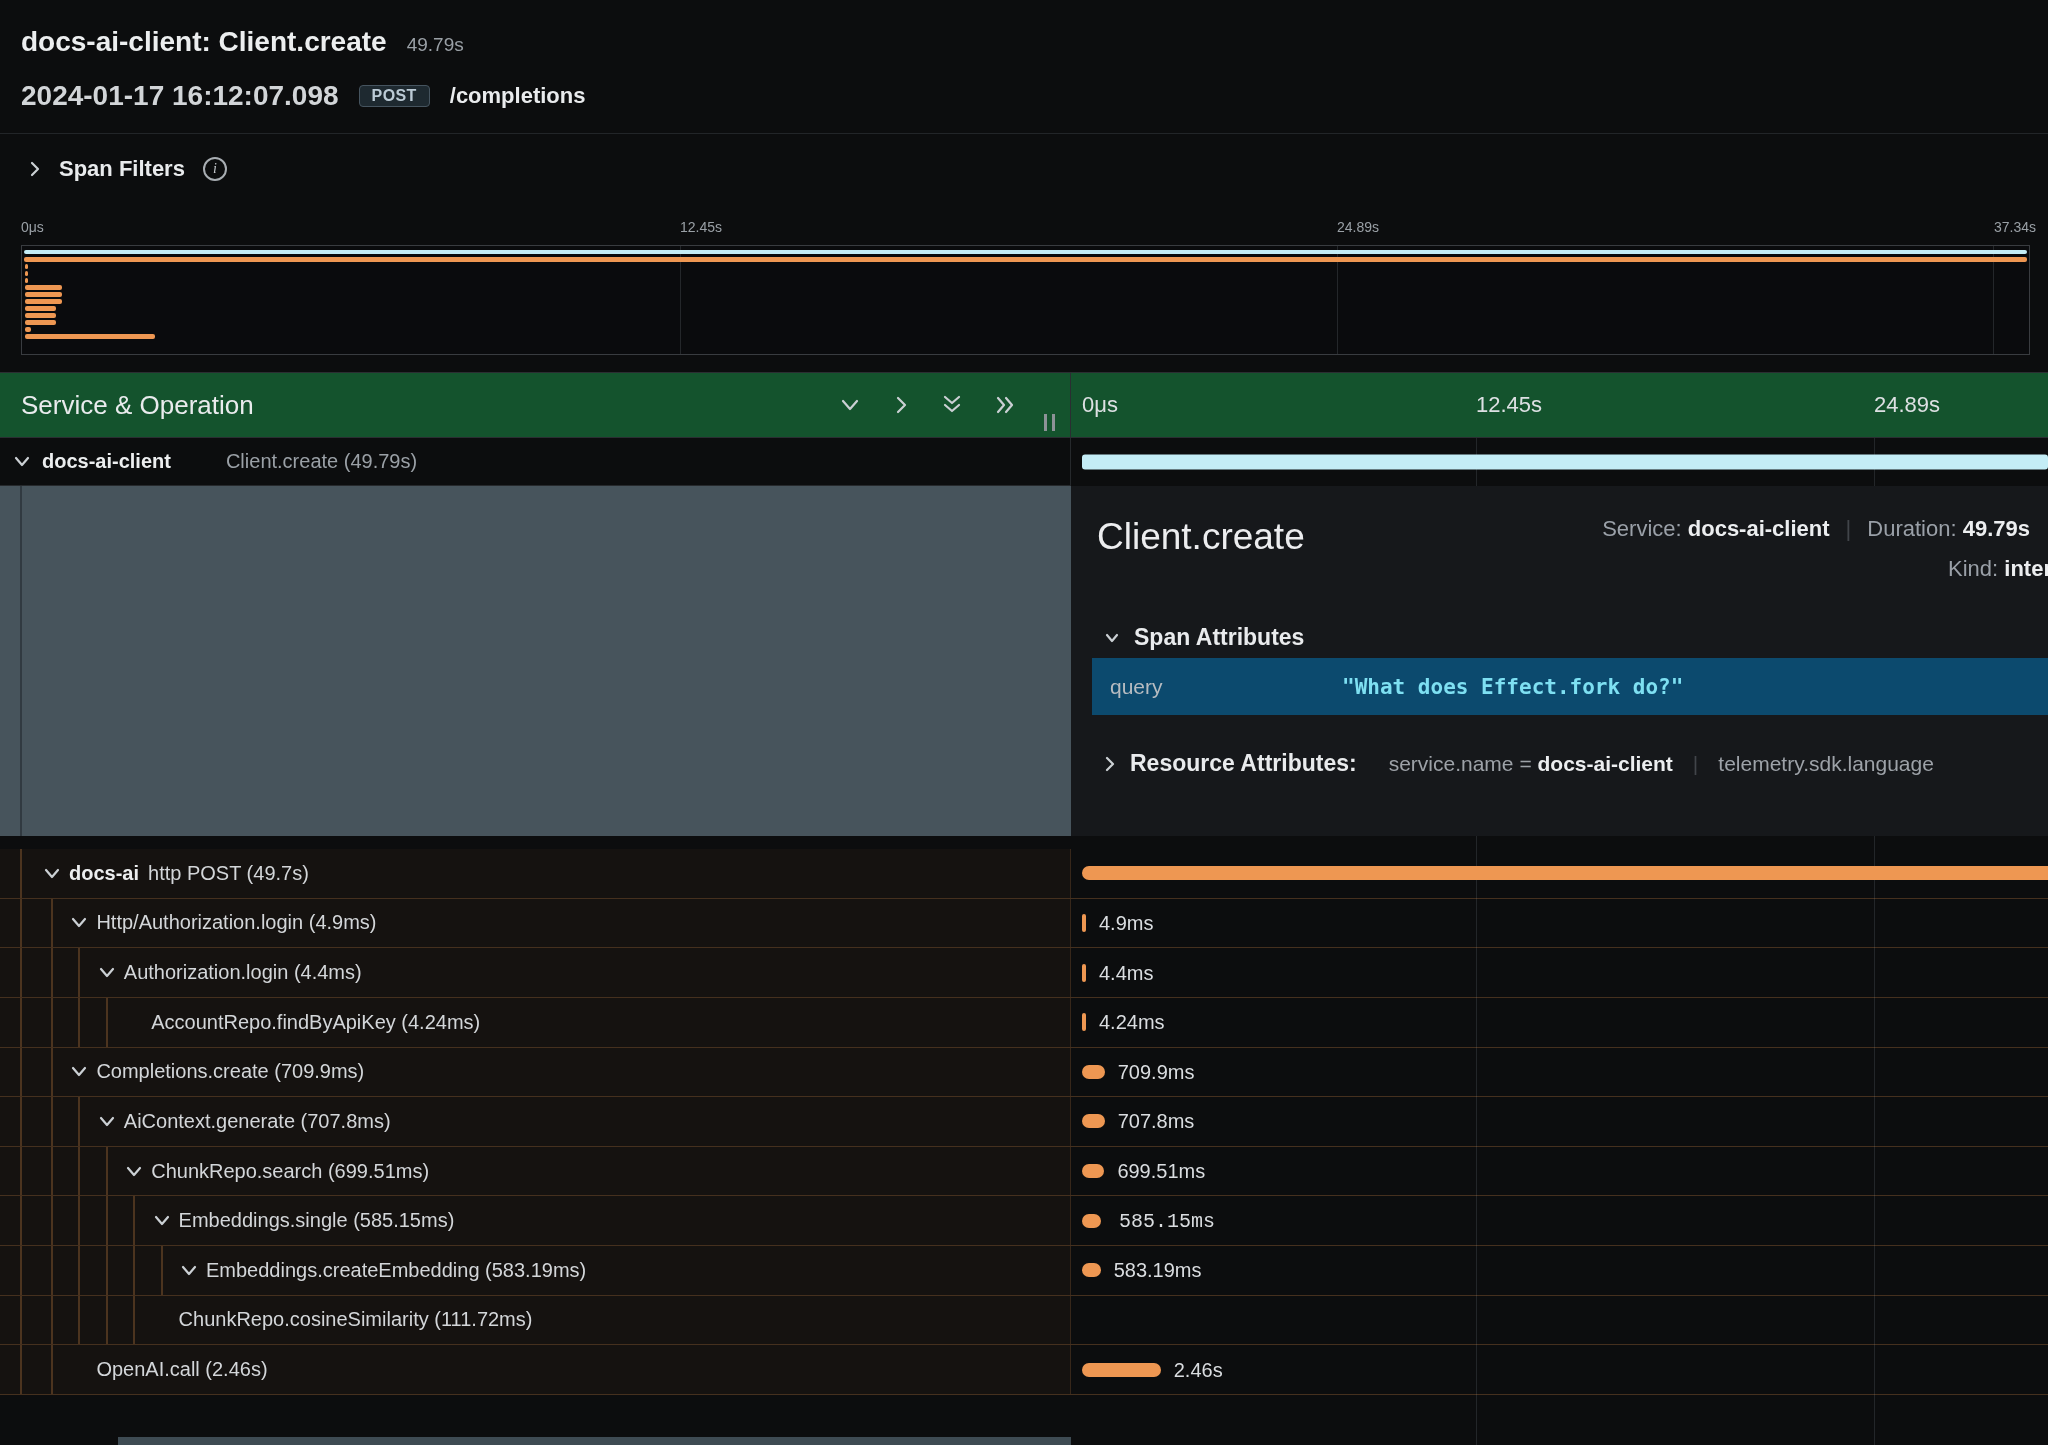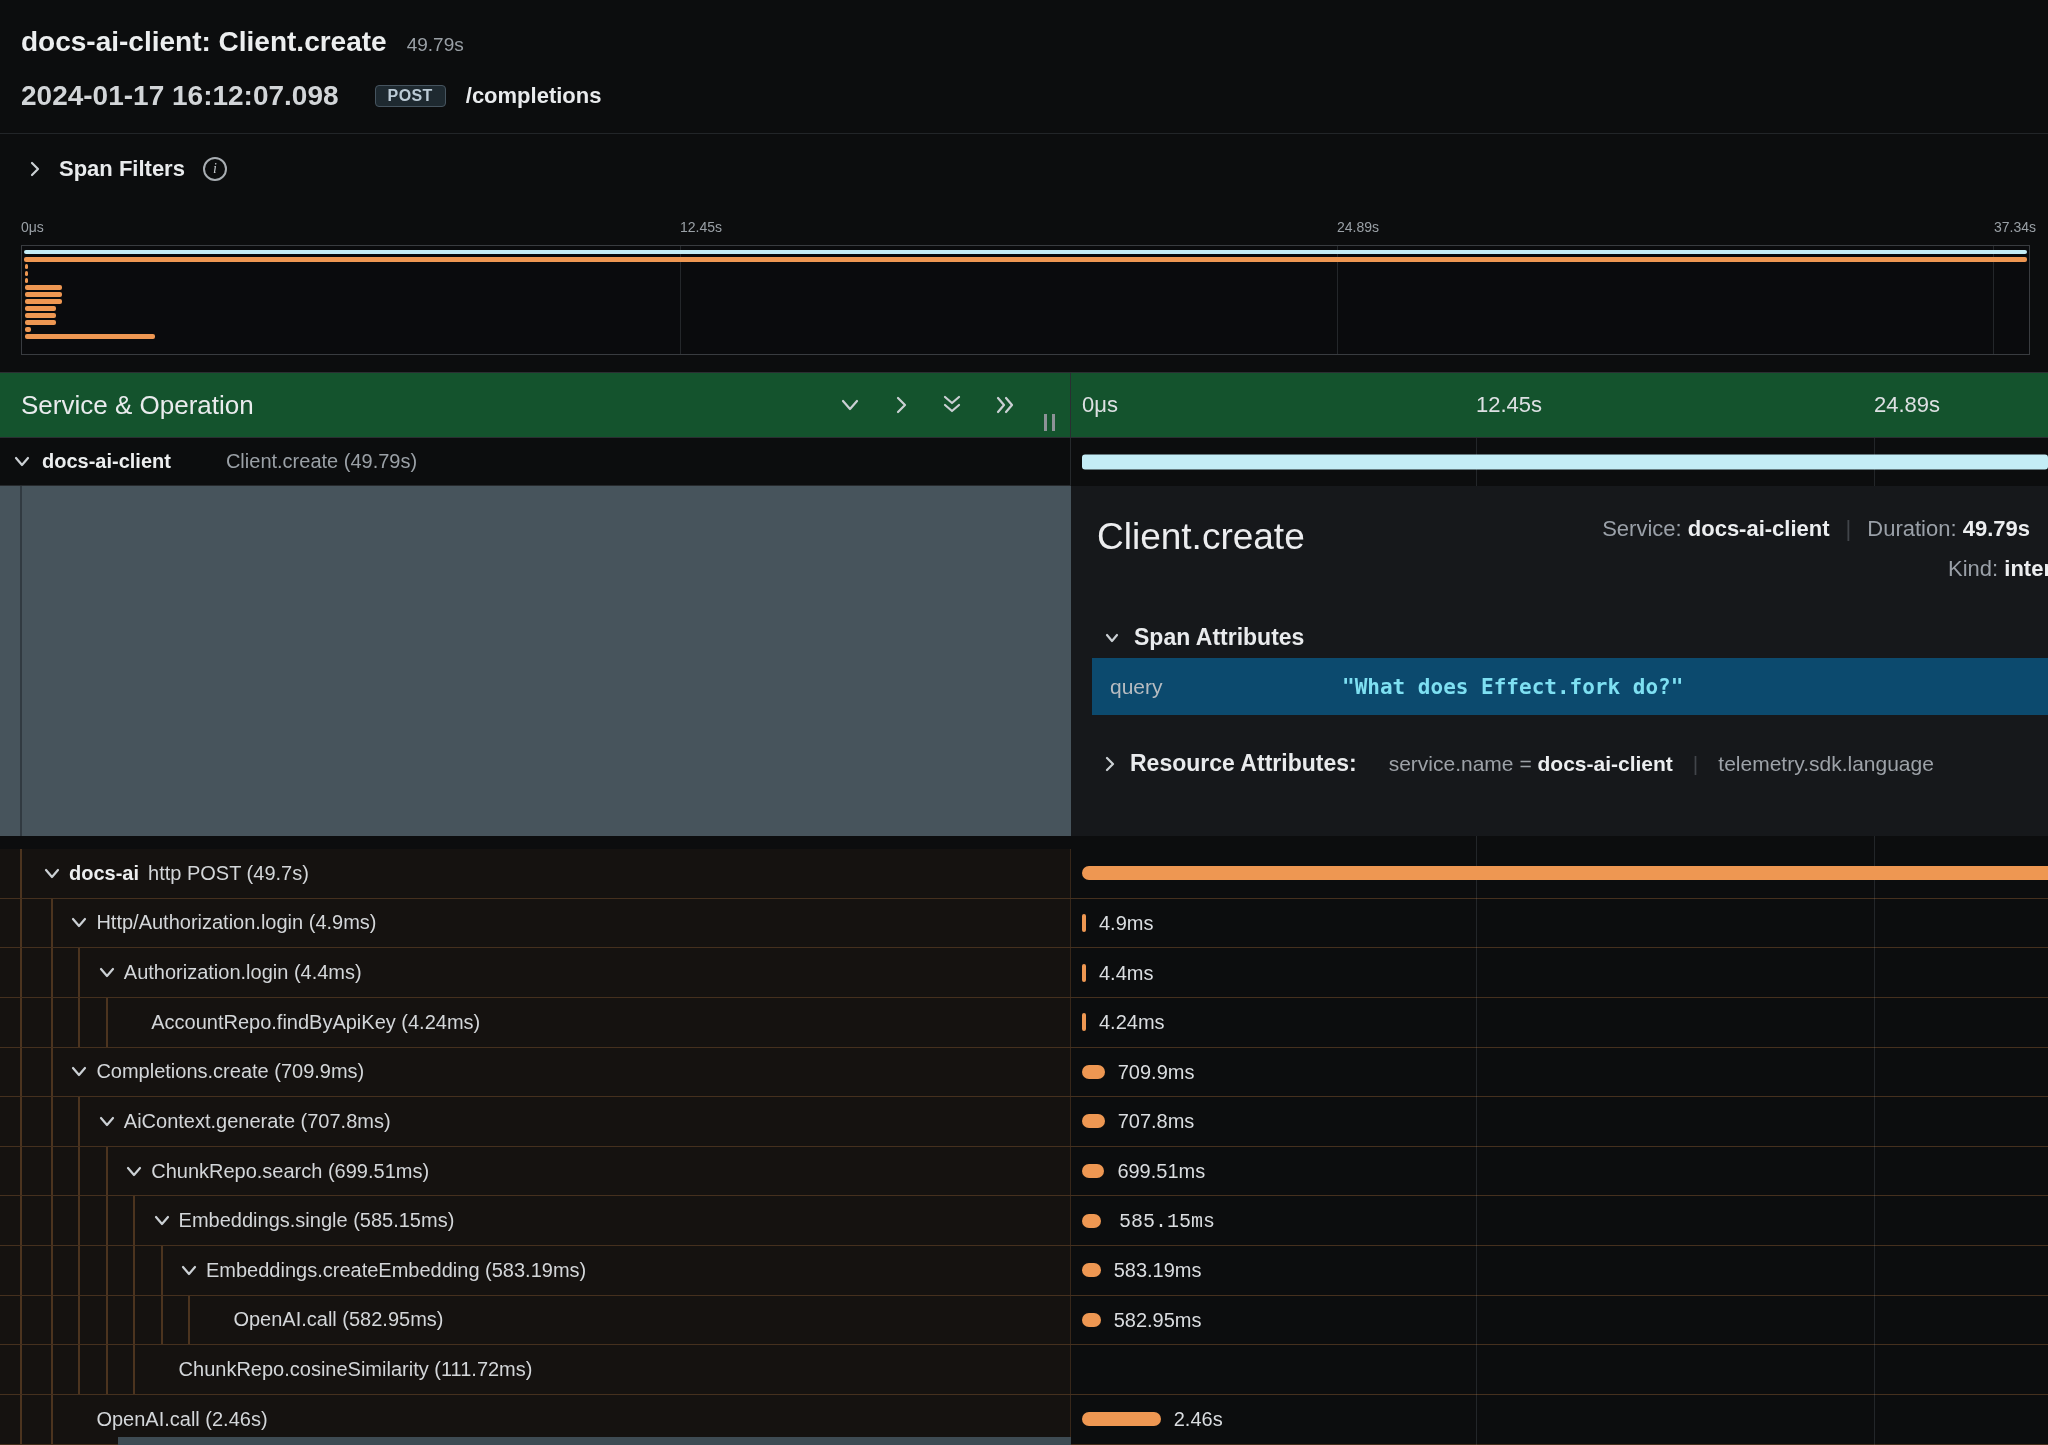--- a/index.html
+++ b/index.html
@@ -12,21 +12,21 @@
     position: relative;
   }
 
   
   #header { position:absolute; left:0; top:0; width:100%; height:134px; border-bottom:1px solid #222528; }
   #title-line { position:absolute; left:21px; top:26px; display:flex; align-items:baseline; gap:20px; }
   #page-title { font-size:28px; font-weight:bold; color:#eceeef; }
   #title-duration { font-size:19px; color:#9aa0a6; }
   #meta-line { position:absolute; left:21px; top:80px; display:flex; align-items:center; gap:20px; }
   #timestamp { font-size:28px; font-weight:bold; color:#d2d5d8; }
-  #method-badge { font-size:16px; font-weight:bold; color:#bccbd6; background:#1e2930; border:1px solid #46545f; padding:1px 12px; border-radius:4px; letter-spacing:.4px;margin-left:16px; }
+  #method-badge { font-size:16px; font-weight:bold; color:#bccbd6; background:#1e2930; border:1px solid #46545f; padding:1px 12px; border-radius:4px; letter-spacing:.4px; }
   #path { font-size:22px; font-weight:bold; color:#e9ebed; }
 
   
   #span-filters { position:absolute; left:0; top:134px; width:100%; height:70px; display:flex; align-items:center; padding-left:29px; gap:18px; }
   #span-filters-label { font-size:22px; font-weight:bold; color:#e9ebed; }
   .info-icon { width:24px; height:24px; border:2px solid #a8adb2; border-radius:50%; display:grid; place-items:center; font-size:14px; font-family:"Liberation Serif",serif; font-style:italic; color:#c2c6ca; }
   svg.chevron polyline { fill:none; stroke:#cbd0d4; stroke-width:2.2; stroke-linecap:round; stroke-linejoin:round; }
 
   
   #mm-labels { position:absolute; left:21px; top:219px; width:2009px; height:20px; font-size:14px; color:#9aa0a6; }
@@ -374,50 +374,30 @@
         <i class="guide" style="left: 133.2px;"></i>
         <i class="guide" style="left: 160.6px;"></i>
       </div>
     <div class="row-right">
       <div class="bar" style="width: 19px;"></div>
       <span class="durlabel" style="left: 42.6621px;">583.19ms</span>
     </div>
   </div>
     <div class="row">
     <div class="row-left">
-      <svg class="chev chevron" width="16" height="11" viewBox="0 0 16 11" style="margin-left: 208.4px; visibility: hidden;">
-          <polyline points="2,2 8,9 14,2"></polyline>
-        </svg>
-
-      <span class="op">OpenAI.call (582.95ms)</span>
+      <svg class="chev chevron" width="16" height="11" viewBox="0 0 16 11" style="margin-left: 153.6px; visibility: hidden;">
+          <polyline points="2,2 8,9 14,2"></polyline>
+        </svg>
+
+      <span class="op">ChunkRepo.cosineSimilarity (111.72ms)</span>
     <i class="guide" style="left: 20px;"></i>
         <i class="guide" style="left: 51px;"></i>
         <i class="guide" style="left: 78.4px;"></i>
         <i class="guide" style="left: 105.8px;"></i>
         <i class="guide" style="left: 133.2px;"></i>
-        <i class="guide" style="left: 160.6px;"></i>
-        <i class="guide" style="left: 188px;"></i>
-      </div>
-    <div class="row-right">
-      <div class="bar" style="width: 19px;"></div>
-      <span class="durlabel" style="left: 42.6544px;">582.95ms</span>
-    </div>
-  </div>
-    <div class="row">
-    <div class="row-left">
-      <svg class="chev chevron" width="16" height="11" viewBox="0 0 16 11" style="margin-left: 153.6px; visibility: hidden;">
-          <polyline points="2,2 8,9 14,2"></polyline>
-        </svg>
-
-      <span class="op">ChunkRepo.cosineSimilarity (111.72ms)</span>
-    <i class="guide" style="left: 20px;"></i>
-        <i class="guide" style="left: 51px;"></i>
-        <i class="guide" style="left: 78.4px;"></i>
-        <i class="guide" style="left: 105.8px;"></i>
-        <i class="guide" style="left: 133.2px;"></i>
       </div>
   </div>
     <div class="row">
     <div class="row-left">
       <svg class="chev chevron" width="16" height="11" viewBox="0 0 16 11" style="margin-left: 71.4px; visibility: hidden;">
           <polyline points="2,2 8,9 14,2"></polyline>
         </svg>
 
       <span class="op">OpenAI.call (2.46s)</span>
     <i class="guide" style="left: 20px;"></i>

